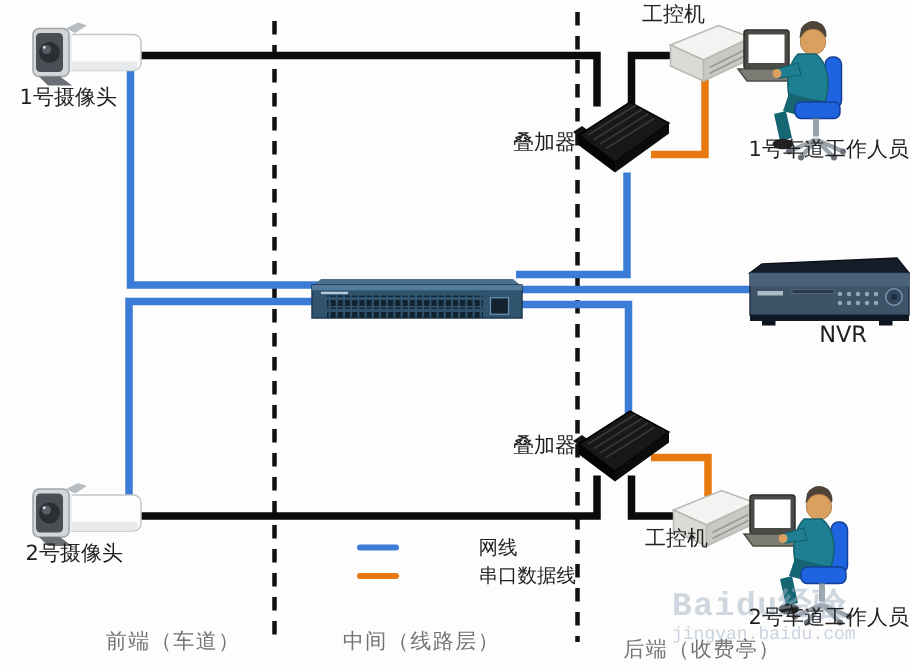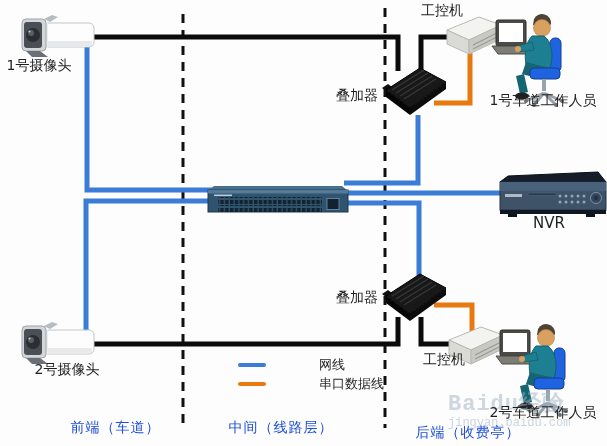--- a/index.html
+++ b/index.html
@@ -2,24 +2,24 @@
 <html><head>
 <meta charset="utf-8">
 <style>
   html,body{margin:0;padding:0;background:#ffffff;}
   .stage{
     position:relative;width:607px;height:446px;background:#fdfdfd;overflow:hidden;
     font-family:"DejaVu Sans","Liberation Sans",sans-serif;
   }
   .lbl{
     position:absolute;z-index:6;font-size:14px;color:#1f1f1f;
-    text-align:center;white-space:nowrap;line-height:1.15;
+    text-align:right;white-space:nowrap;line-height:1.15;
   }
   .zone-lbl{
-    position:absolute;z-index:6;font-size:14px;color:#1d4ed8;
+    position:absolute;z-index:6;font-size:14px;color:#737373;
     text-align:center;white-space:nowrap;letter-spacing:1px;
   }
   #cables{position:absolute;left:0;top:0;z-index:1;}
   .device{position:absolute;z-index:2;}
   .legend{position:absolute;left:238px;top:355px;z-index:6;}
   .legend-row{display:flex;align-items:center;height:19px;}
   .legend-swatch{width:28px;height:4px;border-radius:2px;margin-right:8px;flex:0 0 auto;}
   .legend-label{font-size:13px;color:#1f1f1f;white-space:nowrap;margin-left:45px;}
   .watermark{position:absolute;z-index:5;pointer-events:none;text-align:left;font-family:Liberation Mono, monospace;}
   .wm1{font-size:22px;font-weight:bold;color:rgba(160,178,196,0.50);letter-spacing:1px;}
@@ -75,21 +75,21 @@
     <path d="M28 28 h50 v3 a5 5 0 0 1 -5 3 h-40 a5 5 0 0 1 -5 -3 z" fill="#e7e9eb"></path>
     <rect x="30" y="9" width="4" height="26" fill="#eceeef"></rect>
     <rect x="8" y="6" width="24" height="32" rx="4" fill="#d4d7da" stroke="#9fa4a9"></rect>
     <rect x="10" y="9" width="18" height="26" rx="3" fill="#4a4f55"></rect>
     <circle cx="19" cy="22" r="7" fill="#2b2f34"></circle>
     <circle cx="17" cy="20" r="3" fill="#585e66"></circle>
     <circle cx="15.5" cy="18.5" r="1" fill="#cfd4d9"></circle>
     <path d="M12 38 L26 38 L34 44 L18 44 Z" fill="#6a6f75"></path>
     <path d="M30 6 l8 -4 l6 2 l-8 5 z" fill="#b7bcc1"></path>
   </svg>
-  <div class="lbl" style="left:28px;top:361px;width:78px">2号摄像头</div>
+  <div class="lbl" style="left:4px;top:361px;width:78px">2号摄像头</div>
 
   <svg class="device" style="left:206px;top:184px" width="144" height="32" viewBox="0 0 144 32">
     <defs>
       <pattern id="pp" width="4.8" height="8" patternUnits="userSpaceOnUse">
         <rect width="3.4" height="6" fill="#12222f"></rect>
       </pattern>
     </defs>
     <polygon points="8,2 136,2 142,7 2,7" fill="#49708f"></polygon>
     <rect x="2" y="6" width="140" height="22" fill="#30536e" stroke="#1d3950"></rect>
     <rect x="2" y="6" width="140" height="3.5" fill="#547a9a"></rect>

